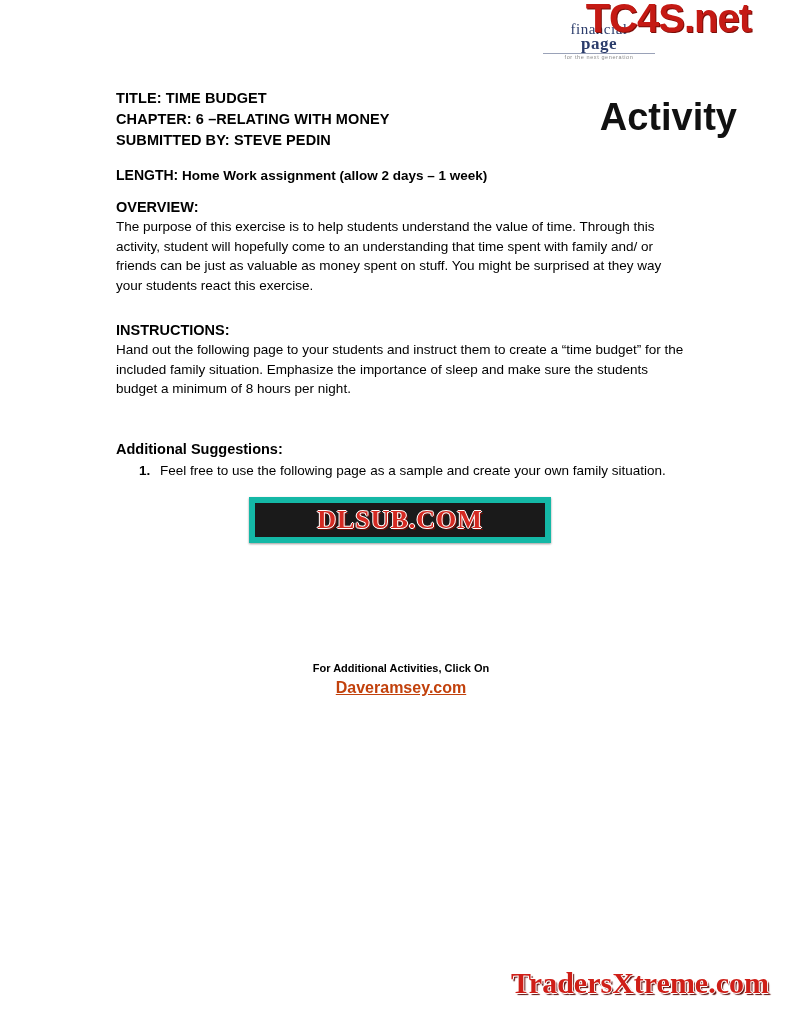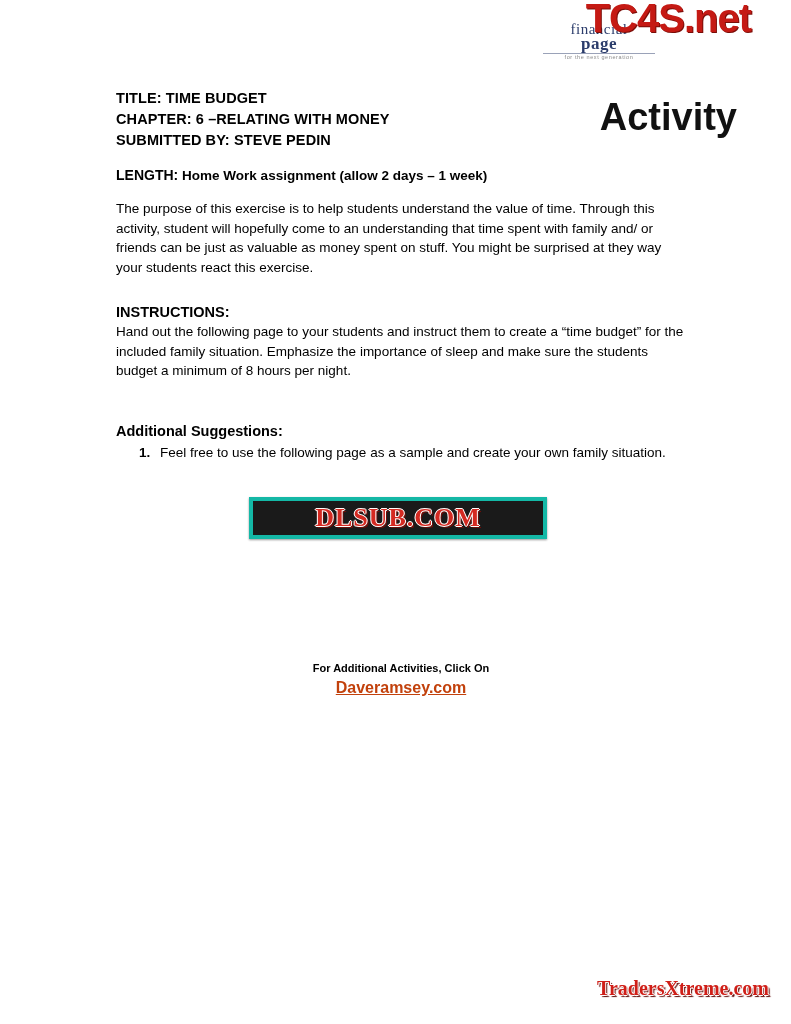--- a/index.html
+++ b/index.html
@@ -135,21 +135,21 @@
   }
 
   
   #dlsub-watermark {
     position: absolute;
     left: 249px;
     top: 497px;
     width: 290px;
     height: 34px;
     background: #1a1a1a;
-    border: 4px solid #14b8a6;
+    border: 6px solid #14b8a6;
     display: flex;
     align-items: center;
     justify-content: center;
     box-shadow: 0 1px 2px rgba(0,0,0,0.4);
   }
   #dlsub-watermark .dl-text {
     font-family: "Liberation Serif", serif;
     font-weight: bold;
     font-size: 26px;
     letter-spacing: 1px;
@@ -194,21 +194,21 @@
     font-weight: bold;
   }
 
   
   #traders-watermark {
     position: absolute;
     right: 22px;
     bottom: 24px;
     font-family: "Liberation Serif", serif;
     font-weight: bold;
-    font-size: 20px;
+    font-size: 30px;
     color: #cf1f18;
     text-shadow:
       -1px 0 #ffffff, 1px 0 #ffffff, 0 -1px #ffffff, 0 1px #ffffff,
       2px 2px 1px #5d0a06;
     letter-spacing: 0px;
   }
 </style>
 </head>
 <body>
 
@@ -234,20 +234,21 @@
 
   <div class="section-gap"></div>
 
   <div class="lengthline">
     <span>LENGTH:</span>
     <span class="normal">Home Work assignment (allow 2 days – 1 week)</span>
   </div>
 
   <div class="section-gap"></div>
 
+  <div class="heading">OVERVIEW:</div>
   <div class="para">The purpose of this exercise is to help students understand the value of time.  Through this activity, student will hopefully come to an understanding that time spent with family and/ or friends can be just as valuable as money spent on stuff.   You might be surprised at they way your students react this exercise.</div>
 
   <div class="section-gap"></div>
   <div class="small-gap"></div>
 
   <div class="heading">INSTRUCTIONS:</div>
   <div class="para">Hand out the following page to your students and instruct them to create a “time budget” for the included family situation. Emphasize the importance of sleep and make sure the students budget a minimum of 8 hours per night.</div>
 
   <div class="section-gap"></div>
   <div class="section-gap"></div>

